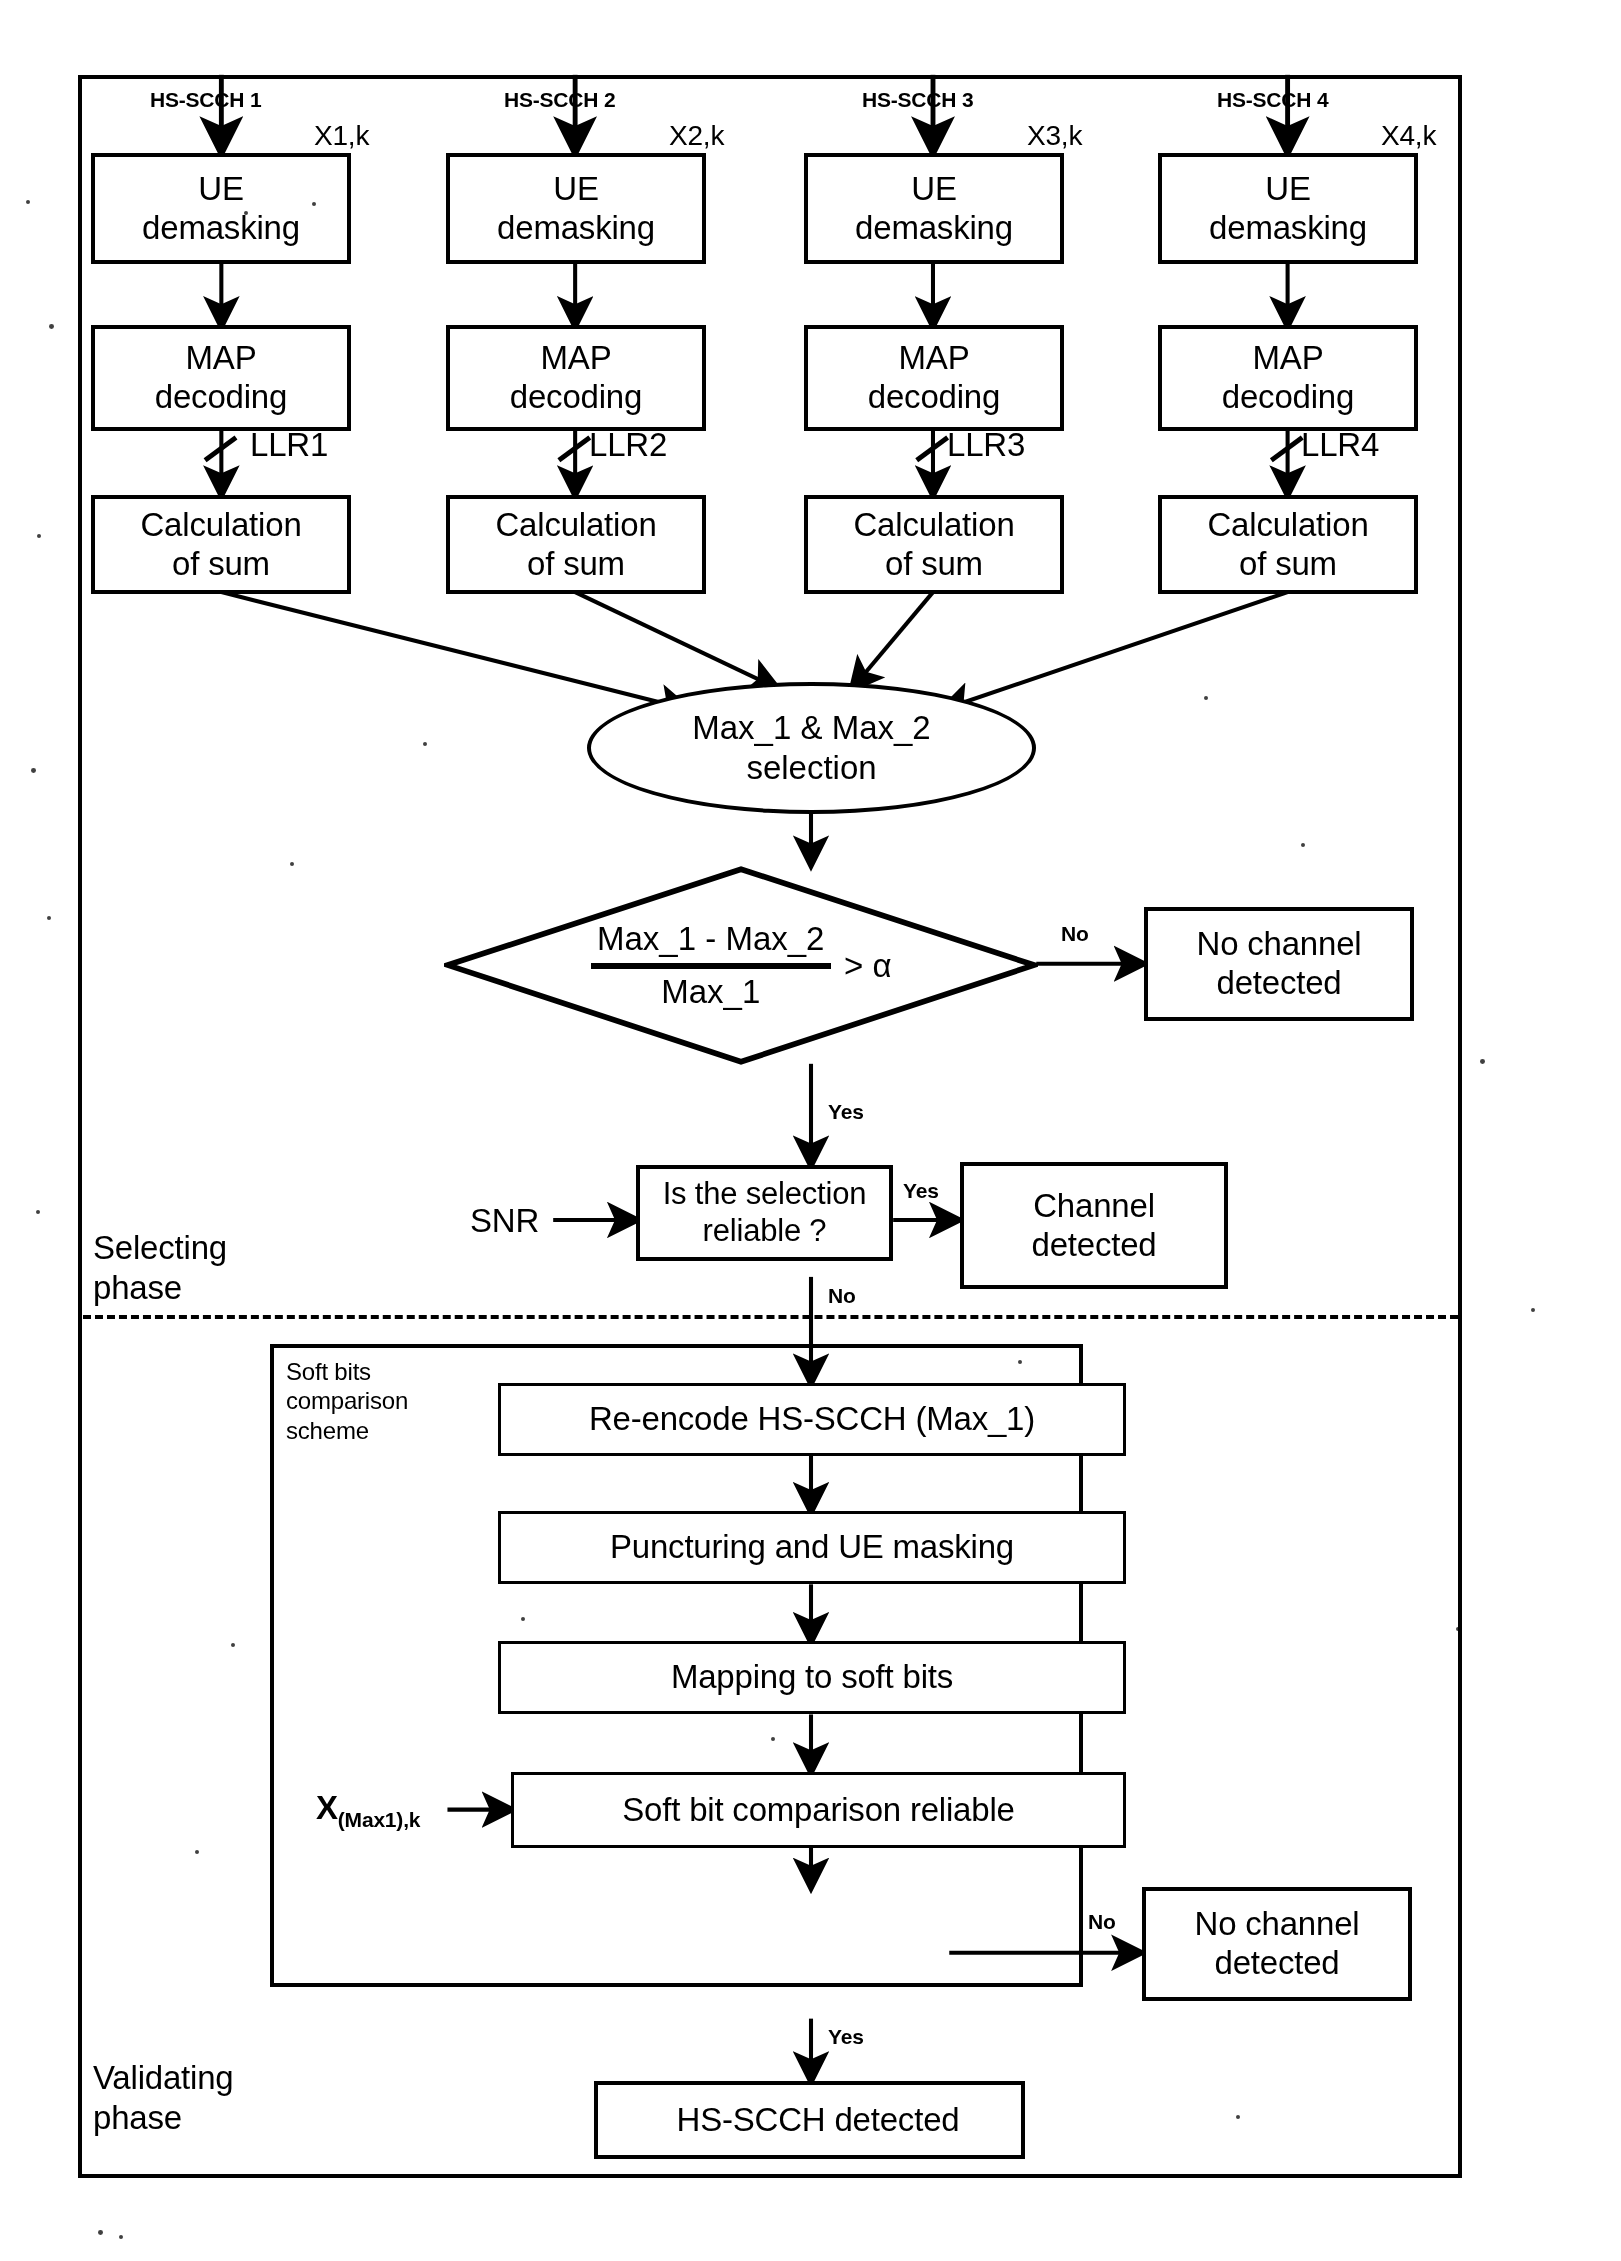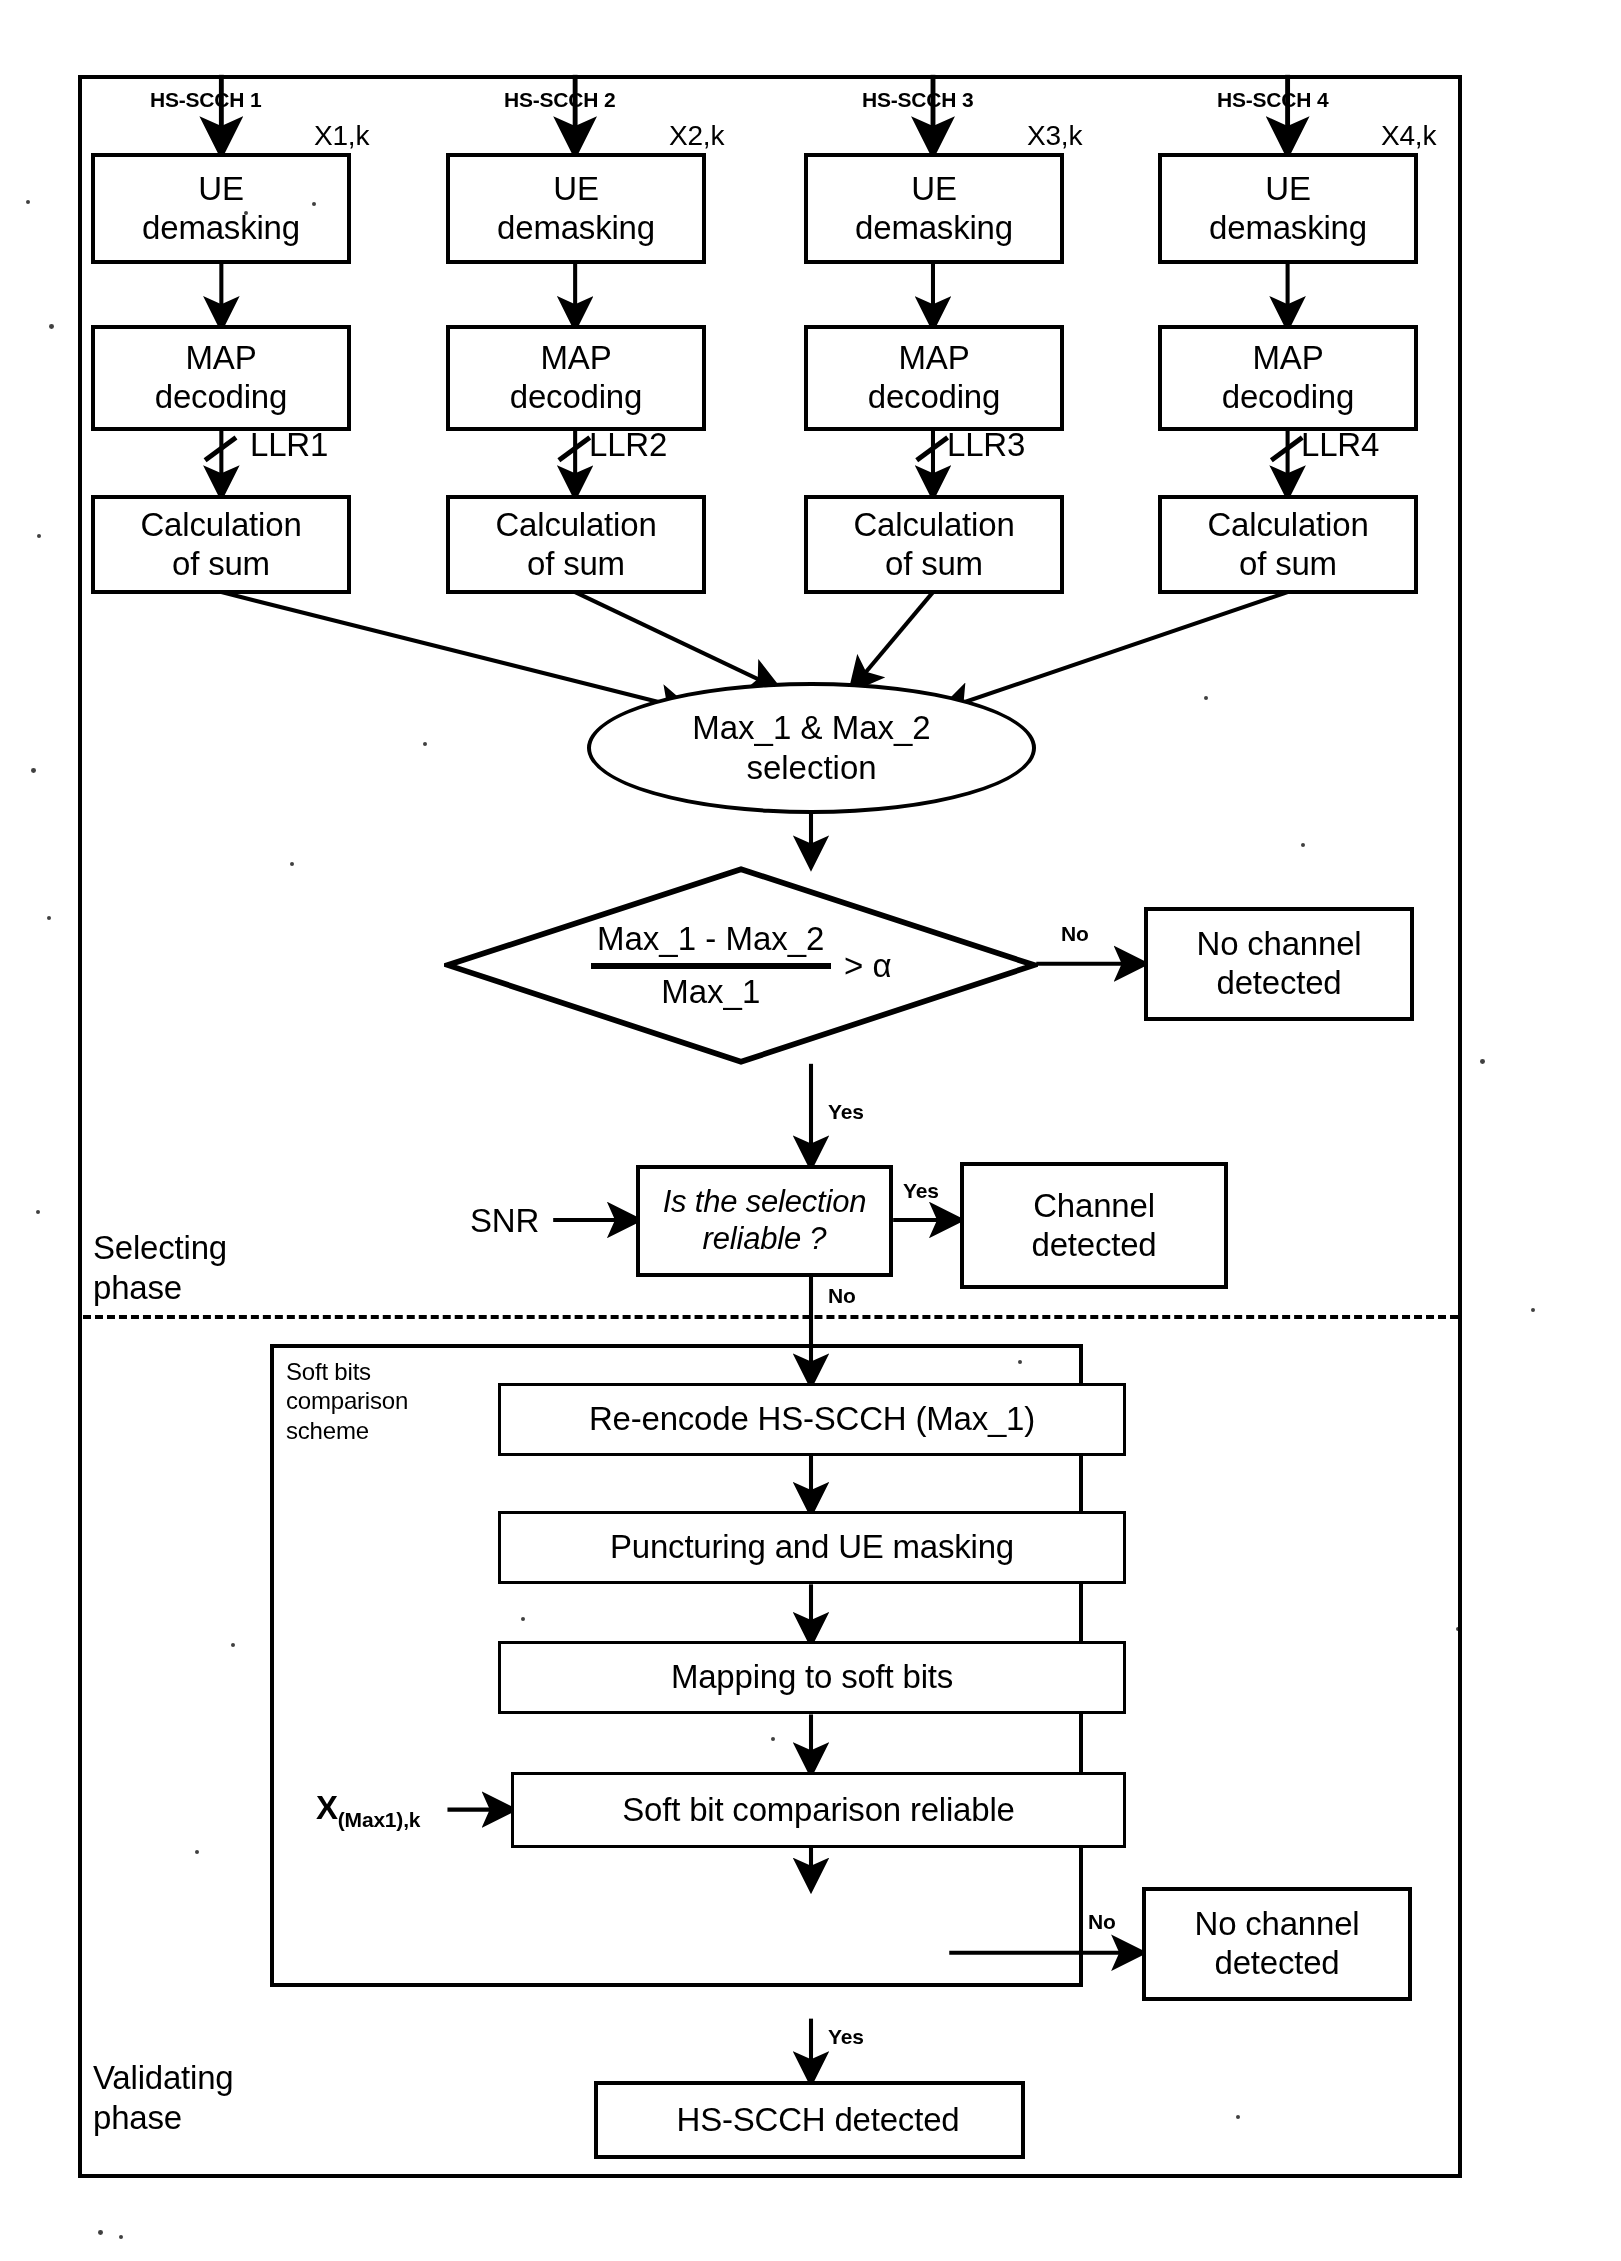--- a/index.html
+++ b/index.html
@@ -289,21 +289,21 @@
 
   <div class="box" style="left:1144px; top:907px; width:270px; height:114px;">
     <span class="ln">No channel</span>
     <span class="ln">detected</span>
   </div>
 
   <div class="lbl" style="left:828px; top:1100px;">Yes</div>
 
   <div class="lbl big" style="left:470px; top:1202px;">SNR</div>
 
-  <div class="box" style="left:636px; top:1165px; width:257px; height:112px; font-size:31px;font-style:italic;">
+  <div class="box" style="left:636px; top:1165px; width:257px; height:96px; font-size:31px;">
     <span class="ln">Is the selection</span>
     <span class="ln">reliable ?</span>
   </div>
 
   <div class="lbl" style="left:903px; top:1179px;">Yes</div>
 
   <div class="box" style="left:960px; top:1162px; width:268px; height:127px;">
     <span class="ln">Channel</span>
     <span class="ln">detected</span>
   </div>

